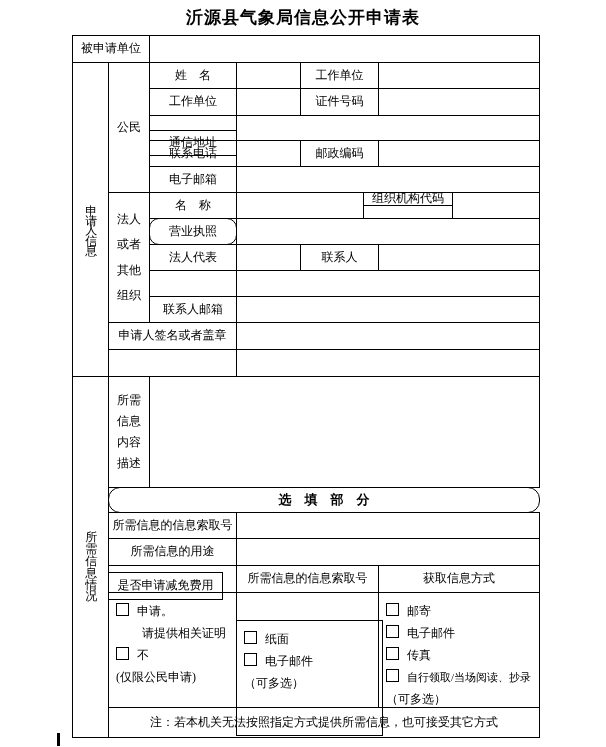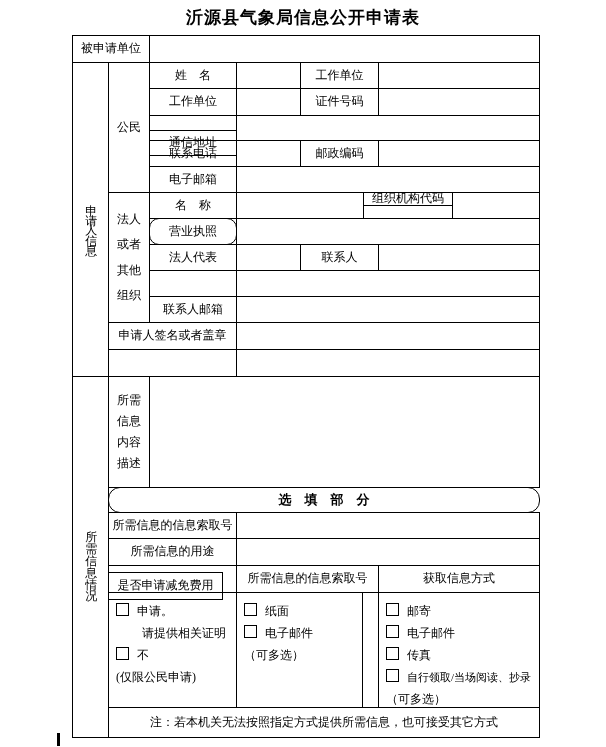--- a/index.html
+++ b/index.html
@@ -115,21 +115,21 @@
   <div class="cell" style="left:236px;top:565px;width:143px;height:28px;">所需信息的信息索取号</div>
   <div class="cell" style="left:378px;top:565px;width:162px;height:28px;">获取信息方式</div>
 
   <div class="cell cbcell" style="left:108px;top:592px;width:129px;height:116px;">
     <div class="opt"><span class="cb"></span><span>申请。</span></div>
     <div class="notel ind">请提供相关证明</div>
     <div class="opt"><span class="cb"></span><span>不</span></div>
     <div class="notel">(仅限公民申请)</div>
   </div>
 
-  <div class="cell cbcell" style="left:236px;top:592px;width:127px;height:116px;">
+  <div class="cell cbcell" style="left:236px;top:620px;width:147px;height:116px;">
     <div class="opt"><span class="cb"></span><span>纸面</span></div>
     <div class="opt"><span class="cb"></span><span>电子邮件</span></div>
     <div class="notel">（可多选）</div>
   </div>
 
   <div class="cell cbcell" style="left:378px;top:592px;width:162px;height:116px;">
     <div class="opt"><span class="cb"></span><span>邮寄</span></div>
     <div class="opt"><span class="cb"></span><span>电子邮件</span></div>
     <div class="opt"><span class="cb"></span><span>传真</span></div>
     <div class="opt small"><span class="cb"></span><span>自行领取/当场阅读、抄录</span></div>

